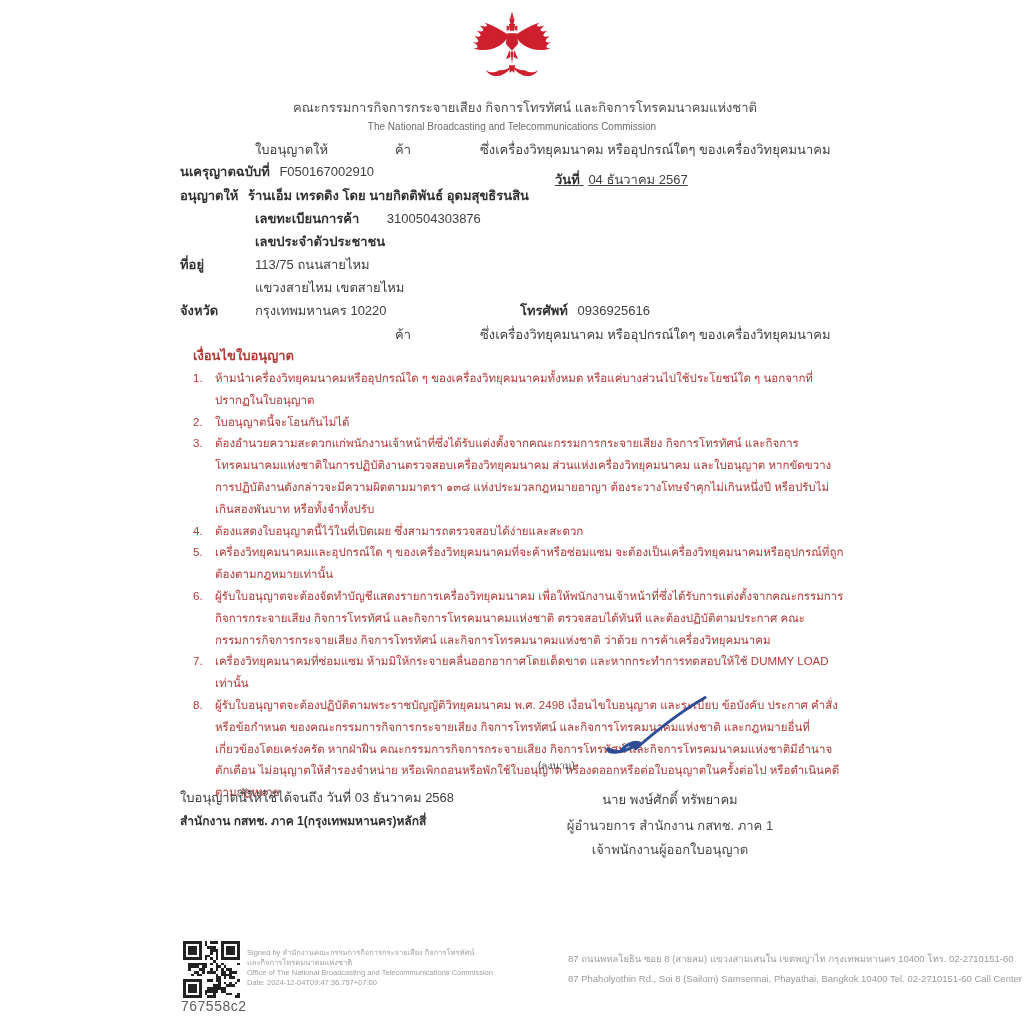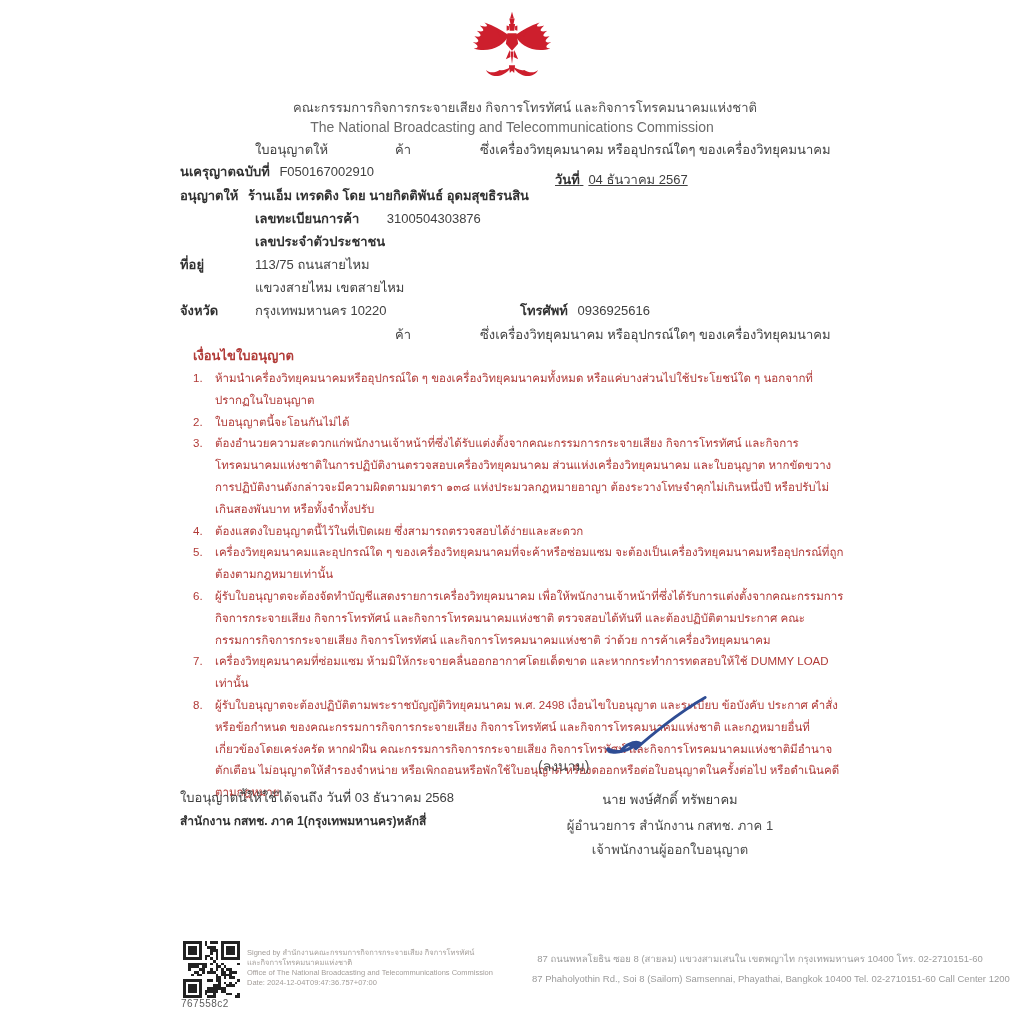--- a/index.html
+++ b/index.html
@@ -2,33 +2,33 @@
 <html><head>
 <meta charset="utf-8">
 <style>
   html,body{margin:0;padding:0;background:#ffffff;}
   .page{position:relative;width:1024px;height:1024px;background:#ffffff;overflow:hidden;
         font-family:"Liberation Sans","DejaVu Sans",sans-serif;color:#3f3f3f;}
   .abs{position:absolute;white-space:nowrap;}
   .center{left:0;width:1024px;text-align:center;}
   .b{font-weight:bold;color:#303030;}
   .t13{font-size:13px;line-height:17px;}
-  .t12{font-size:14px;line-height:16px;}
+  .t12{font-size:10px;line-height:16px;}
   .red{color:#b13a37;}
   .cond-list{position:absolute;left:193px;top:368px;width:652px;font-size:11.5px;
              line-height:21.8px;color:#b13a37;}
   .cond-item{display:flex;align-items:flex-start;}
   .cond-no{flex:0 0 22px;}
   .cond-text{flex:1;white-space:normal;}
   .sig-col{position:absolute;left:540px;width:260px;text-align:center;font-size:13px;}
   .footer-small{position:absolute;left:247px;top:948px;font-size:7.5px;line-height:10px;
                 color:#a39d99;white-space:nowrap;}
-  .addr{position:absolute;left:532px;width:456px;text-align:center;font-size:9.5px;
+  .addr{position:absolute;left:568px;width:456px;text-align:left;font-size:9.5px;
         color:#9b9b9b;white-space:nowrap;}
-  .qr-id{position:absolute;left:181px;top:998px;font-size:10px;color:#5c5c5c;letter-spacing:0.5px;}
+  .qr-id{position:absolute;left:181px;top:998px;font-size:14px;color:#5c5c5c;letter-spacing:0.5px;}
 </style>
 </head>
 <body>
 
 <div class="page">
 
   <div class="abs" style="left:466px;top:6px;width:92px;height:88px;">
     <svg viewBox="0 0 120 100" width="92" height="88" aria-hidden="true">
       <g fill="#cd1f2d">
         <path d="M60 0 L62.5 9 L57.5 9 Z"></path>

